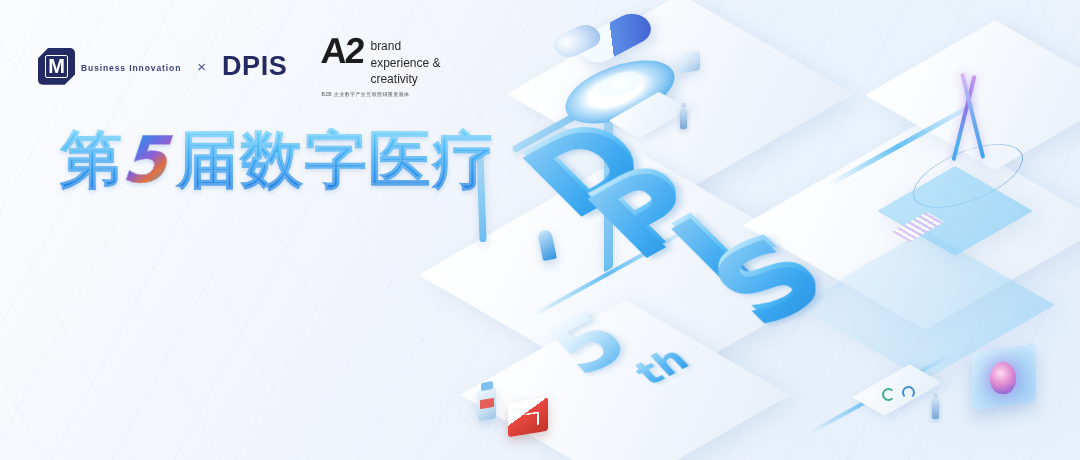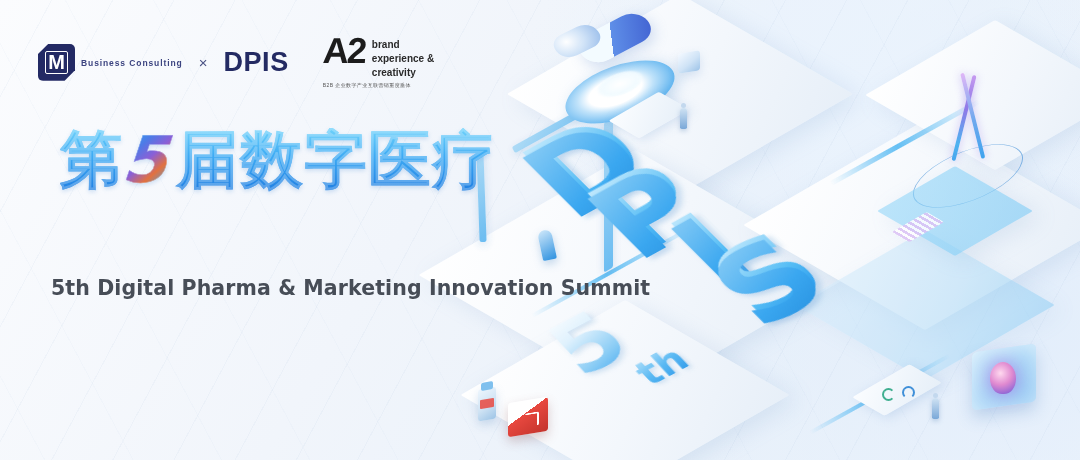--- a/index.html
+++ b/index.html
@@ -46,21 +46,21 @@
   }
   .ml-text { display:flex; flex-direction:column; line-height:1; }
   .ml-name { font-size:23px; font-weight:700; color:#242b63; letter-spacing:-.3px; }
   .ml-sub { font-size:8.5px; font-weight:600; color:#3c4480; letter-spacing:.9px; text-align:right; margin-top:3px; }
   .x-sep { font-size:15px; color:#4a5284; font-weight:400; margin:0 2px; }
   .dpis-word { font-size:27px; font-weight:700; color:#242b63; letter-spacing:.6px; }
   .a2-logo { display:flex; flex-direction:column; margin-left:20px; }
   .a2-row { display:flex; align-items:flex-start; gap:7px; }
   .a2-mark { font-size:36px; font-weight:700; color:#1c1c1c; line-height:.85;
              font-family:"Liberation Sans", sans-serif; letter-spacing:-2px; transform:skewX(-4deg); }
-  .a2-tag { font-size:10px; line-height:1.38; color:#2a2a2a; font-weight:700; padding-top:2px; }
+  .a2-tag { font-size:12px; line-height:1.38; color:#2a2a2a; font-weight:400; padding-top:2px; }
   .a2-cn { font-size:5px; color:#555; letter-spacing:.4px; margin-top:3px; white-space:nowrap; }
 
   .title-wrap { position:absolute; left:60px; top:128px; }
   .title-line {
     font-size:62px; font-weight:700; line-height:1.03; letter-spacing:2px;
     font-family:"DejaVu Sans", sans-serif;
     background:linear-gradient(180deg,#6fd2fb 0%,#3facf4 42%,#1f7ee2 100%);
     -webkit-background-clip:text; background-clip:text; color:transparent;
     -webkit-text-stroke:0.5px rgba(255,255,255,.25);
     filter:drop-shadow(0 2px 2px rgba(130,175,225,.35));
@@ -301,21 +301,21 @@
   </div>
 
   <div class="logos">
     <div class="ml-logo">
       <div class="ml-mark">
         <div class="diamond"></div>
         <div class="mbox"></div>
         <div class="mletter">M</div>
       </div>
       <div class="ml-text">
-        <span class="ml-sub">Business Consulting</span>
+        <span class="ml-sub">Business Innovation</span>
       </div>
     </div>
 
     <span class="x-sep">×</span>
 
     <span class="dpis-word">DPIS</span>
 
     <div class="a2-logo">
       <div class="a2-row">
         <span class="a2-mark">A2</span>
@@ -330,14 +330,13 @@
   </div>
 
   <div class="title-wrap">
     <div class="title-line">
       <span>第</span>
       <span class="five-glyph">5</span>
       <span>届数字医疗</span>
     </div>
   </div>
 
-  <div class="subtitle">5th Digital Pharma &amp; Marketing Innovation Summit</div>
 </div>
 
 </body></html>

